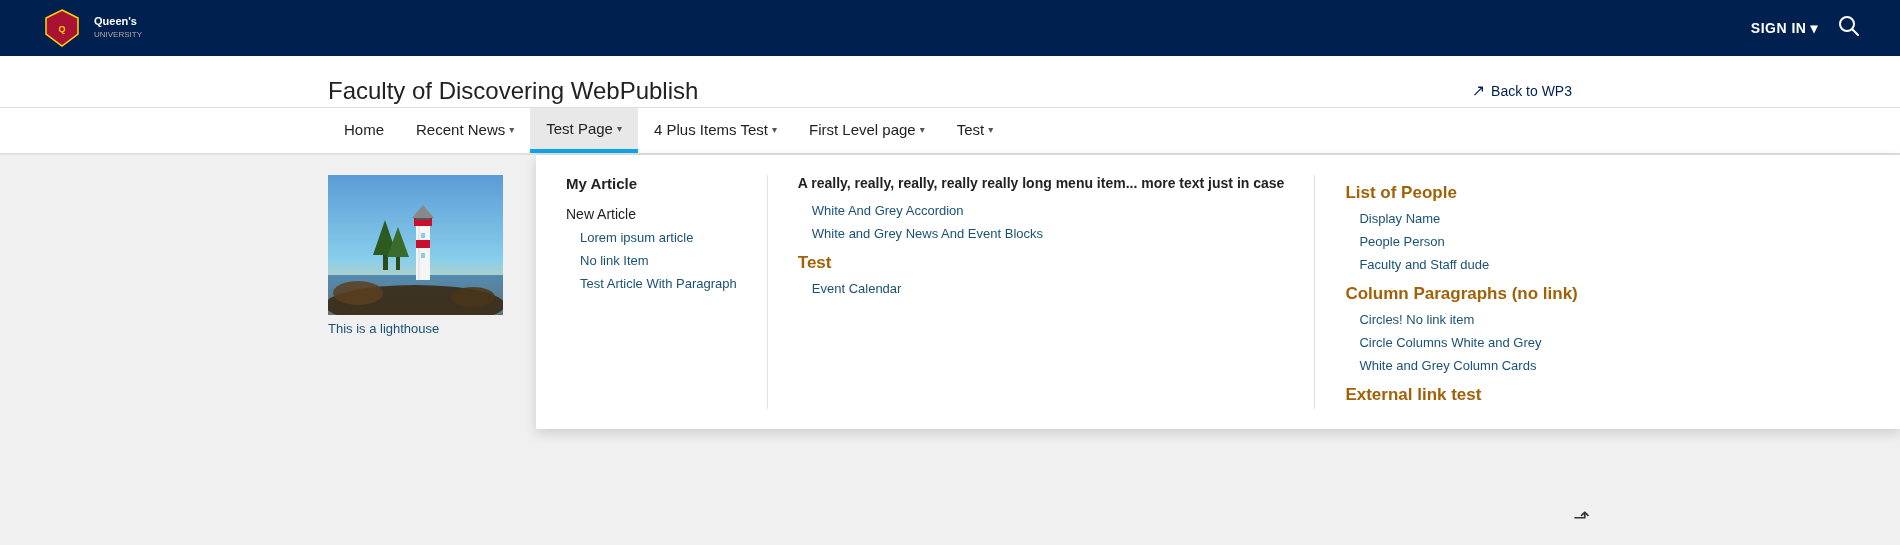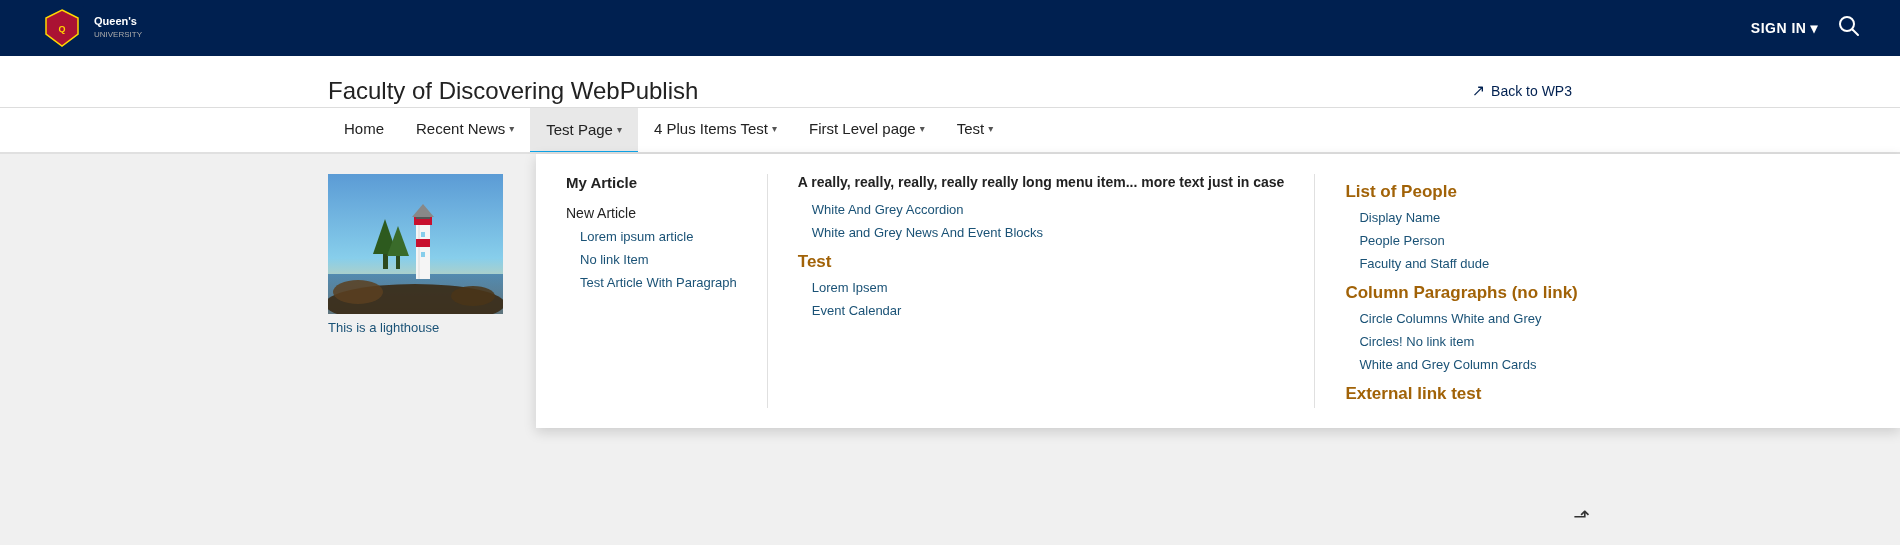--- a/index.html
+++ b/index.html
@@ -75,38 +75,39 @@
     .back-to-wp3 .ext-icon {
       font-size: 16px;
     }
 
     
     .nav-bar {
       background: #fff;
       padding: 0 328px;
       border-bottom: 2px solid #e0e0e0;
       display: flex;
+      align-items: center;
       gap: 0;
       position: relative;
     }
     .nav-item {
       padding: 12px 16px;
       font-size: 15px;
       color: #222;
       cursor: pointer;
       display: flex;
       align-items: center;
       gap: 4px;
       white-space: nowrap;
       border-bottom: 3px solid transparent;
       position: relative;
     }
     .nav-item.active {
       background: #e8e8e8;
-      border-bottom: 1px solid #0ea5e9;
+      border-bottom: 4px solid #0ea5e9;
     }
     .nav-item .chevron {
       font-size: 10px;
       color: #555;
     }
 
     
     .main-content {
       background: #f0f0f0;
       padding: 20px 328px;
@@ -322,31 +323,30 @@
       <div class="dropdown-item indented">Lorem ipsum article</div>
       <div class="dropdown-item indented">No link Item</div>
       <div class="dropdown-item indented">Test Article With Paragraph</div>
     </div>
 
     <div class="dropdown-col" style="min-width: 260px;">
       <div class="dropdown-col-header" style="font-size:14px; font-weight:bold; color:#222; margin-bottom:8px;">A really, really, really, really really long menu item... more text just in case</div>
       <div class="dropdown-item indented">White And Grey Accordion</div>
       <div class="dropdown-item indented">White and Grey News And Event Blocks</div>
       <div class="section-label">Test</div>
-      <div class="dropdown-item indented">Lorem Ipsem</div>
       <div class="dropdown-item indented">Event Calendar</div>
     </div>
 
     <div class="dropdown-col" style="min-width: 220px;">
       <div class="section-label">List of People</div>
       <div class="dropdown-item indented">Display Name</div>
       <div class="dropdown-item indented">People Person</div>
       <div class="dropdown-item indented">Faculty and Staff dude</div>
       <div class="section-label">Column Paragraphs (no link)</div>
+      <div class="dropdown-item indented">Circles! No link item</div>
       <div class="dropdown-item indented">Circle Columns White and Grey</div>
-      <div class="dropdown-item indented">Circles! No link item</div>
       <div class="dropdown-item indented">White and Grey Column Cards</div>
       <div class="section-label">External link test</div>
     </div>
   </div>
 
   <div class="cursor-icon">⬏</div>
 </div>
 
 </body></html>

